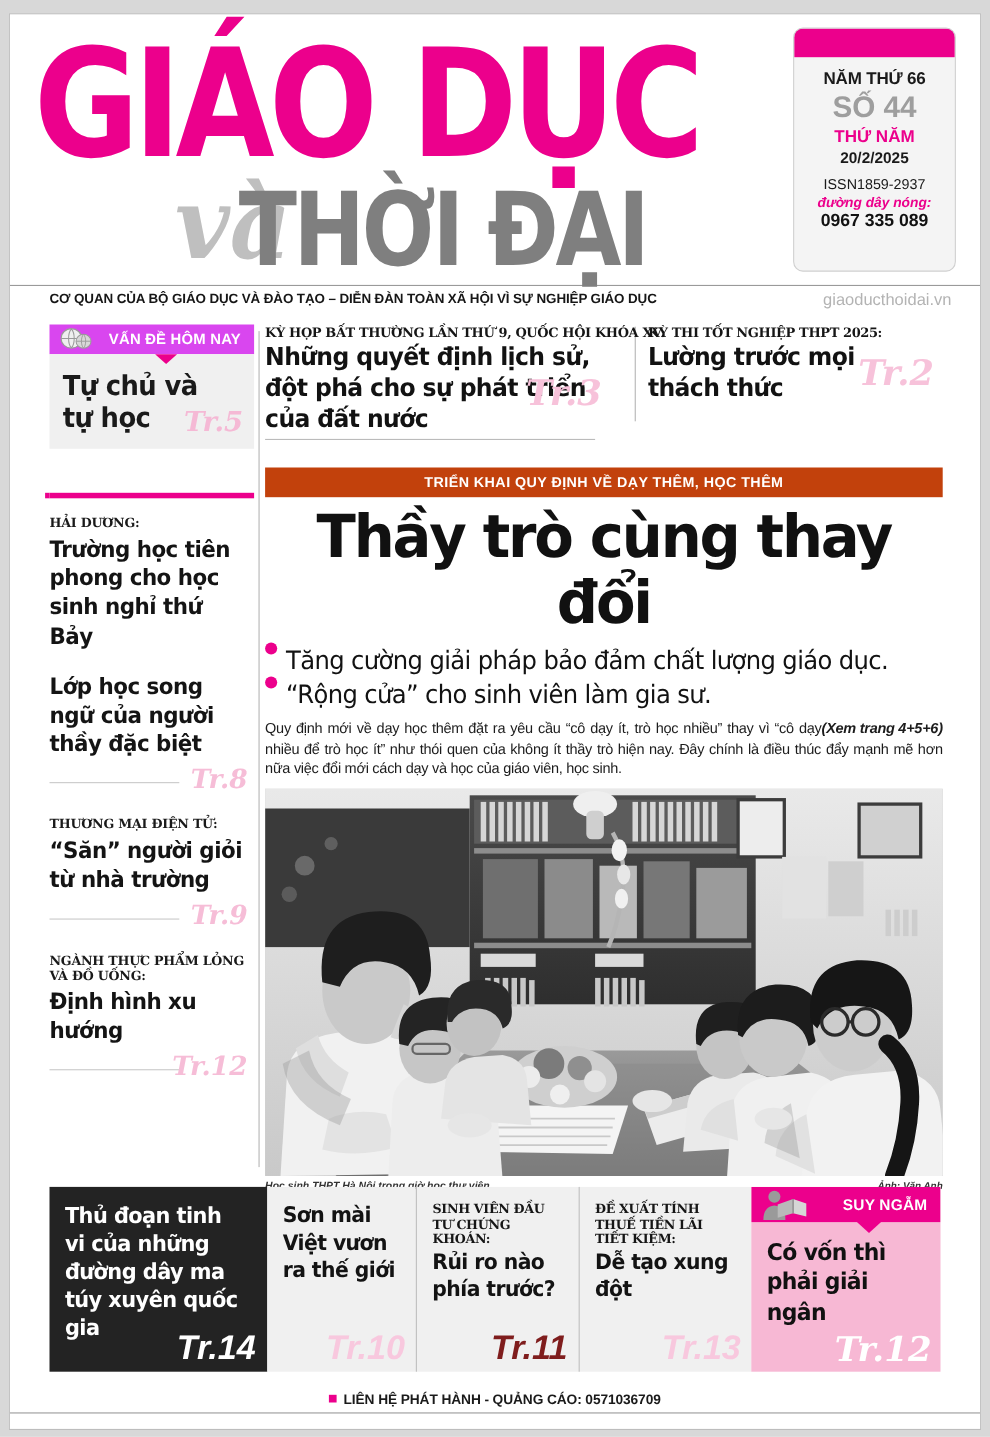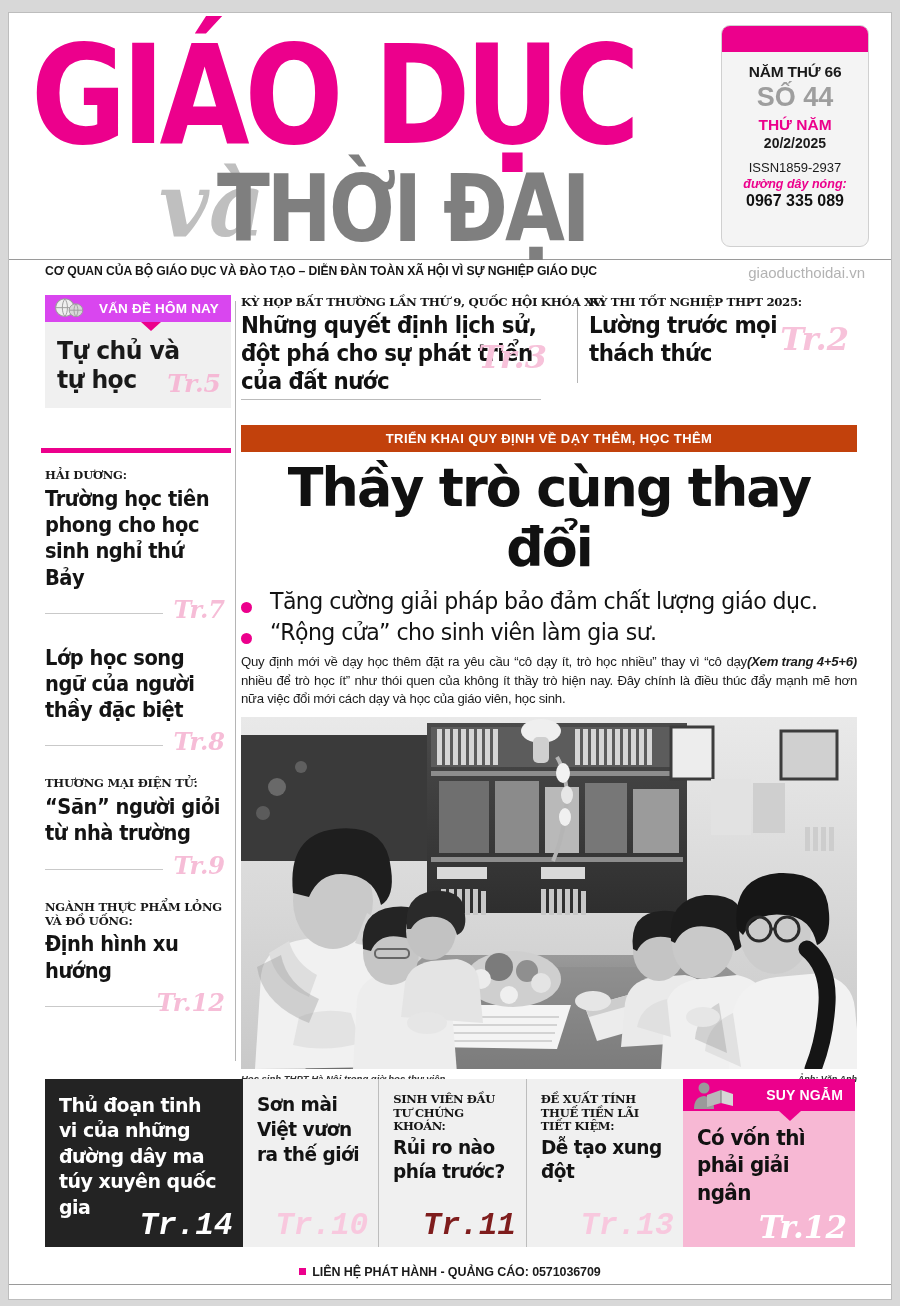--- a/index.html
+++ b/index.html
@@ -245,21 +245,21 @@
   .lead-head {
     font-family: "DejaVu Sans", sans-serif;
     font-size: 54px; font-weight: 700; color: #111;
     line-height: 1.12; letter-spacing: -2px;
     text-align: center;
     margin-top: 6px;
     transform: scaleX(0.97); transform-origin: center center;
   }
   .bullets { margin-top: 8px; }
   .bullet {
-    display: flex; align-items: flex-end; gap: 18px;
+    display: flex; align-items: flex-start; gap: 8px;
     margin-bottom: 2px;
   }
   .dot {
     width: 11px; height: 11px; border-radius: 50%;
     background: #ec008c; flex: 0 0 auto;
     position: relative; top: -3px;
   }
   .bullet-text {
     font-family: "DejaVu Sans", sans-serif;
     font-size: 23px; font-weight: 400; color: #121212;
@@ -309,21 +309,21 @@
     margin-bottom: 2px;
   }
   .bp-title {
     font-family: "DejaVu Sans", sans-serif;
     font-size: 19.5px; font-weight: 700; color: #131313;
     line-height: 1.27; letter-spacing: -0.55px;
     transform: scaleX(0.95); transform-origin: left center;
   }
   .bp-pg {
     position: absolute; right: 10px; bottom: 4px;
-    font-family: Liberation Mono, monospace;
+    font-family: Liberation Sans, sans-serif;
     font-style: italic; font-weight: 700;
     font-size: 31px;
     margin-left: 41px;
   }
 
   .bp1 { width: 198px; background: #232323; }
   .bp1 .bp-title { color: #fff; font-size: 20px; }
   .bp1 .bp-pg { color: #fff; }
 
   .bp2 { width: 136px; background: #f0f0f0; }
@@ -437,24 +437,20 @@
           <div class="vdhn-title">Tự chủ và tự học</div>
           <div class="vdhn-pg">Tr.5</div>
         </div>
       </div>
 
       <div class="sb-top-rule"></div>
 
       <div class="sb-item">
         <div class="sb-kicker">HẢI DƯƠNG:</div>
         <div class="sb-title">Trường học tiên phong cho học sinh nghỉ thứ Bảy</div>
-      </div>
-      <div class="sb-foot">
-        <div class="sb-hr"></div>
-        <div class="sb-pg">Tr.7</div>
       </div>
 
       <div class="sb-item">
         <div class="sb-title">Lớp học song ngữ của người thầy đặc biệt</div>
       </div>
       <div class="sb-foot">
         <div class="sb-hr"></div>
         <div class="sb-pg">Tr.8</div>
       </div>
 

